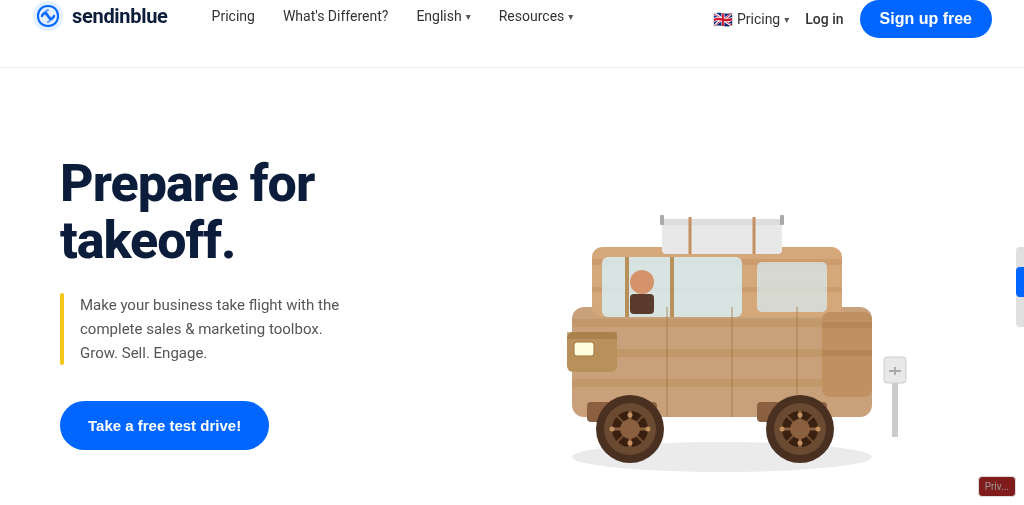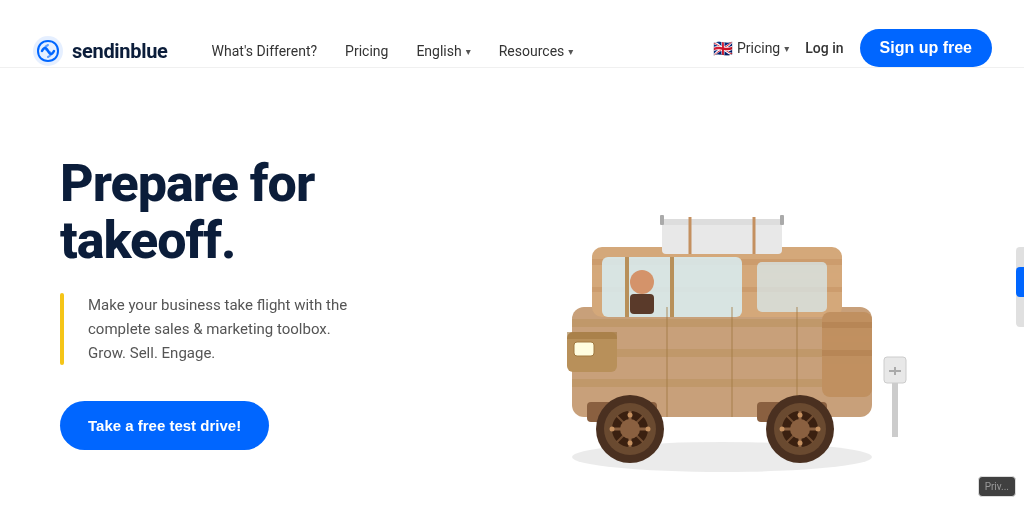--- a/index.html
+++ b/index.html
@@ -8,21 +8,21 @@
       background: #ffffff;
       width: 1024px;
       height: 505px;
       overflow: hidden;
       position: relative;
     }
 
     
     nav {
       display: flex;
-      align-items: flex-end;
+      align-items: flex-start;
       justify-content: space-between;
       padding: 0 32px;
       height: 68px;
       border-bottom: 1px solid #f0f0f0;
       position: relative;
       z-index: 10;
       background: #fff;
     }
 
     .nav-left {
@@ -132,21 +132,21 @@
       font-size: 52px;
       font-weight: 800;
       color: #0b1d3a;
       line-height: 1.1;
       margin-bottom: 24px;
       letter-spacing: -1px;
     }
 
     .hero-description {
       display: flex;
-      gap: 24px;
+      gap: 16px;
       margin-bottom: 36px;
     }
 
     .yellow-bar {
       width: 4px;
       background: #f5c518;
       border-radius: 2px;
       flex-shrink: 0;
     }
 
@@ -207,21 +207,21 @@
       top: 20px;
     }
 
     
     .privacy-badge {
       position: absolute;
       bottom: 8px;
       right: 8px;
       font-size: 10px;
       color: #999;
-      background: #404040;
+      background: #7f1d1d;
       padding: 4px 6px;
       border: 1px solid #ddd;
       border-radius: 4px;
       margin-top: 12px;
     }
   </style>
 </head>
 <body>
 
 <nav>
@@ -231,24 +231,24 @@
         <circle cx="16" cy="16" r="15" fill="#0066ff" opacity="0.1"></circle>
         <path d="M16 6 C10 6 6 10 6 16 C6 22 10 26 16 26 C22 26 26 22 26 16 C26 10 22 6 16 6Z" fill="none" stroke="#0066ff" stroke-width="2"></path>
         <path d="M10 16 Q13 10 16 16 Q19 22 22 16" fill="none" stroke="#0066ff" stroke-width="2.5" stroke-linecap="round"></path>
         <path d="M16 10 Q10 13 16 16 Q22 19 16 22" fill="none" stroke="#0066ff" stroke-width="2" stroke-linecap="round" opacity="0.6"></path>
       </svg>
       <span class="logo-text">sendinblue</span>
     </a>
 
     <div class="nav-links">
       <a class="nav-link" href="#">
-        <span>What's Different?</span>
+        <span>Pricing</span>
       </a>
       <a class="nav-link" href="#">
-        <span>Pricing</span>
+        <span>What's Different?</span>
       </a>
       <a class="nav-link" href="#">
         <span>English</span>
         <span class="chevron">▾</span>
       </a>
       <a class="nav-link" href="#">
         <span>Resources</span>
         <span class="chevron">▾</span>
       </a>
     </div>

